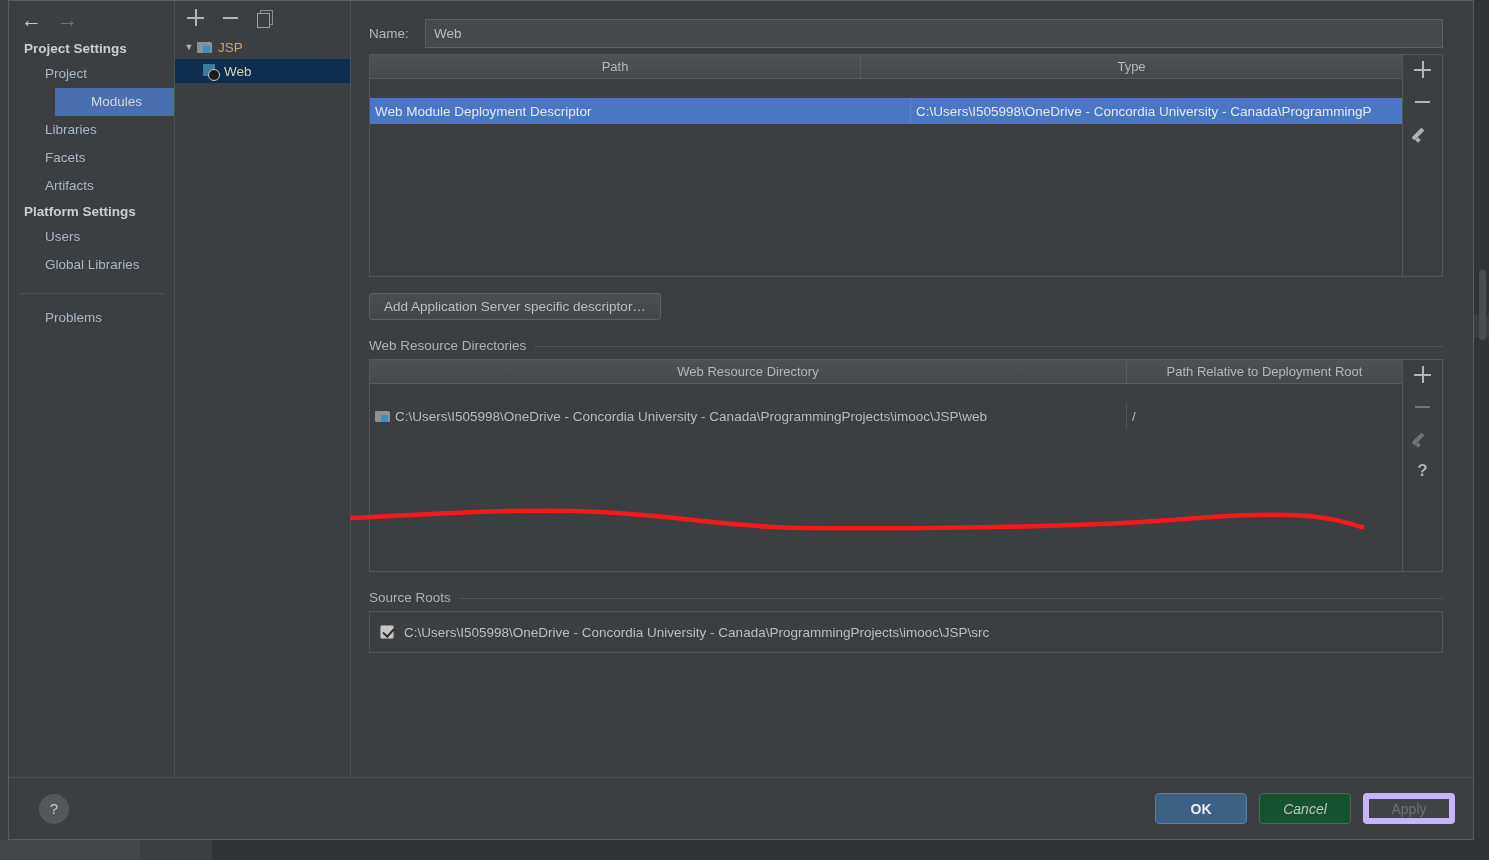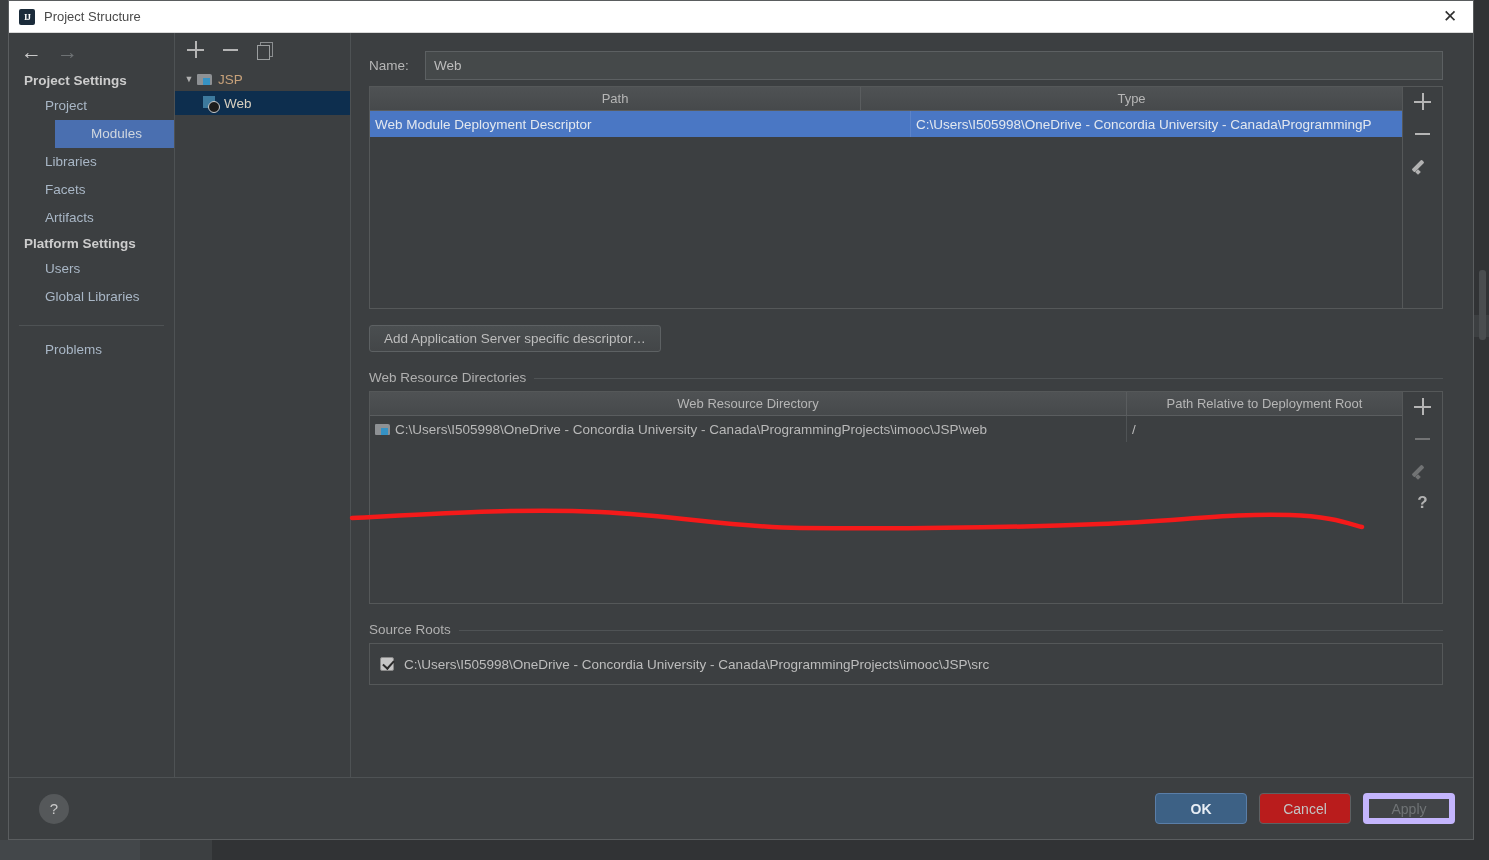--- a/index.html
+++ b/index.html
@@ -160,21 +160,21 @@
   .th:last-child { border-right:none; }
   .tbl-row { display:flex; height:26px; }
   .tbl-row.selected { background:#4a77c4; }
   .td {
     flex:1; display:flex; align-items:center; padding:0 5px;
     color:#b9b9b9; font-size:13.5px; white-space:nowrap; overflow:hidden;
     border-right:1px solid #4f5355; min-width:0;
   }
   .tbl-row.selected .td { color:#e3e8ef; border-right-color:#5c84c9; }
   .td:last-child { border-right:none; }
-  .tbl-body { flex:1; }
+  .tbl-body { flex:1;margin-top:19px; }
 
   .tbl-side {
     width:40px; flex:0 0 40px; border:1px solid #555859; border-left:none;
     display:flex; flex-direction:column; align-items:center; padding-top:6px; gap:14px;
     background:#3c3f41;
   }
   .side-ic { width:18px; height:18px; position:relative; cursor:pointer; }
   .side-ic.dim { opacity:0.45; }
   .ic-pencil { transform: rotate(0deg); }
   .ic-pencil::before {
@@ -222,46 +222,41 @@
     display:flex; align-items:center; justify-content:center;
     color:#c9c9c9; font-size:15px; cursor:pointer; margin-left:12px;
   }
   #footer-spacer { flex:1; }
   .footer-btn {
     min-width:92px; height:31px; border-radius:4px; font-size:14px;
     display:flex; align-items:center; justify-content:center; cursor:pointer;
     margin-left:12px; font-family:"Liberation Sans", sans-serif;
   }
   #ok-btn { background:#3d6185; border:1px solid #5a7ea8; color:#e8eef5; font-weight:bold; }
-  #cancel-btn { background:#b91c1c; border:1px solid #5d6163; color:#c3c3c3; }
+  #cancel-btn { background:#14532d; border:1px solid #5d6163; color:#c3c3c3;font-style:italic; }
   #apply-btn { background:#414446; border:6px solid #c4b5fd; color:#6f7375; }
 
   
   #annotation { position:absolute; left:0; top:0; width:1489px; height:860px; pointer-events:none; }
 </style>
 </head>
 <body>
 
 <div id="bg-ide"></div>
 <div id="bg-left-strip"></div>
 <div id="bg-right-strip"></div>
 <div id="bg-right-scroll2"></div>
 <div id="bg-right-scroll"></div>
 <div id="bg-bottom-bar"></div>
 <div id="bg-bottom-seg-a"></div>
 <div id="bg-bottom-seg-b"></div>
 <div id="bg-bottom-seg-c"></div>
 
 <div id="dialog">
 
-  <div id="titlebar">
-    <div id="app-icon">IJ</div>
-    <div id="title-text">Project Structure</div>
-    <div id="close-btn">✕</div>
-  </div>
 
   <div id="dialog-body">
 
     <div id="sidebar">
       <div id="nav-arrows">
         <div class="nav-arrow" id="nav-back">←</div>
         <div class="nav-arrow" id="nav-fwd">→</div>
       </div>
 
       <div class="side-group-head">Project Settings</div>

